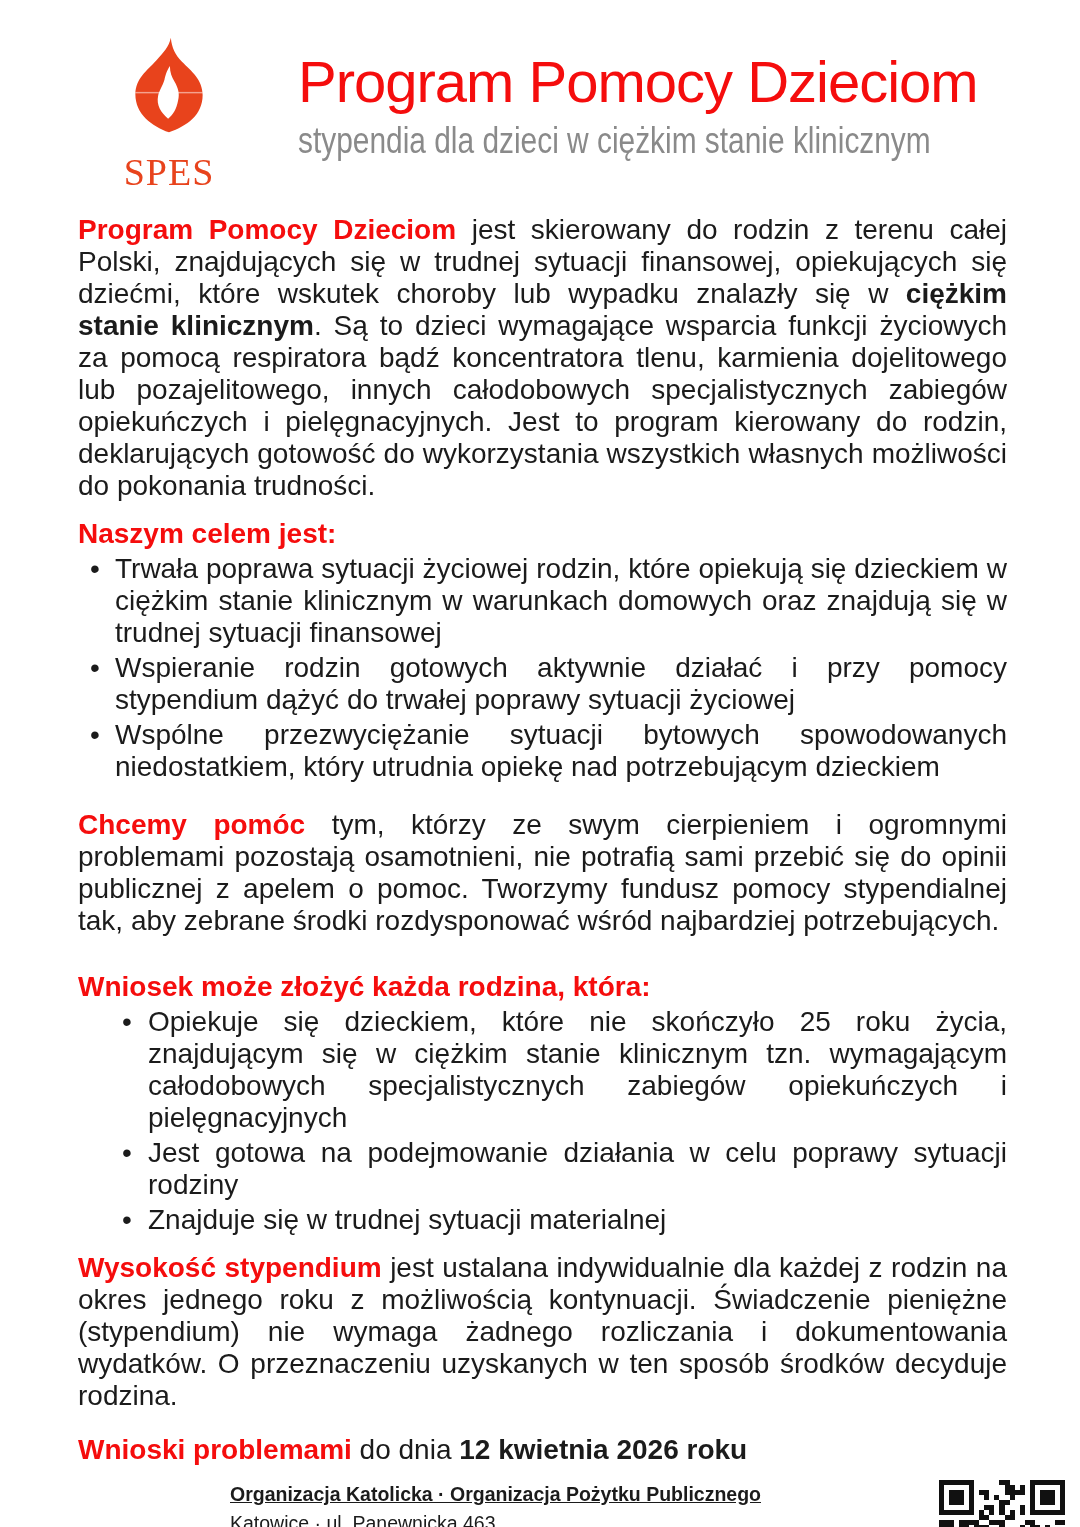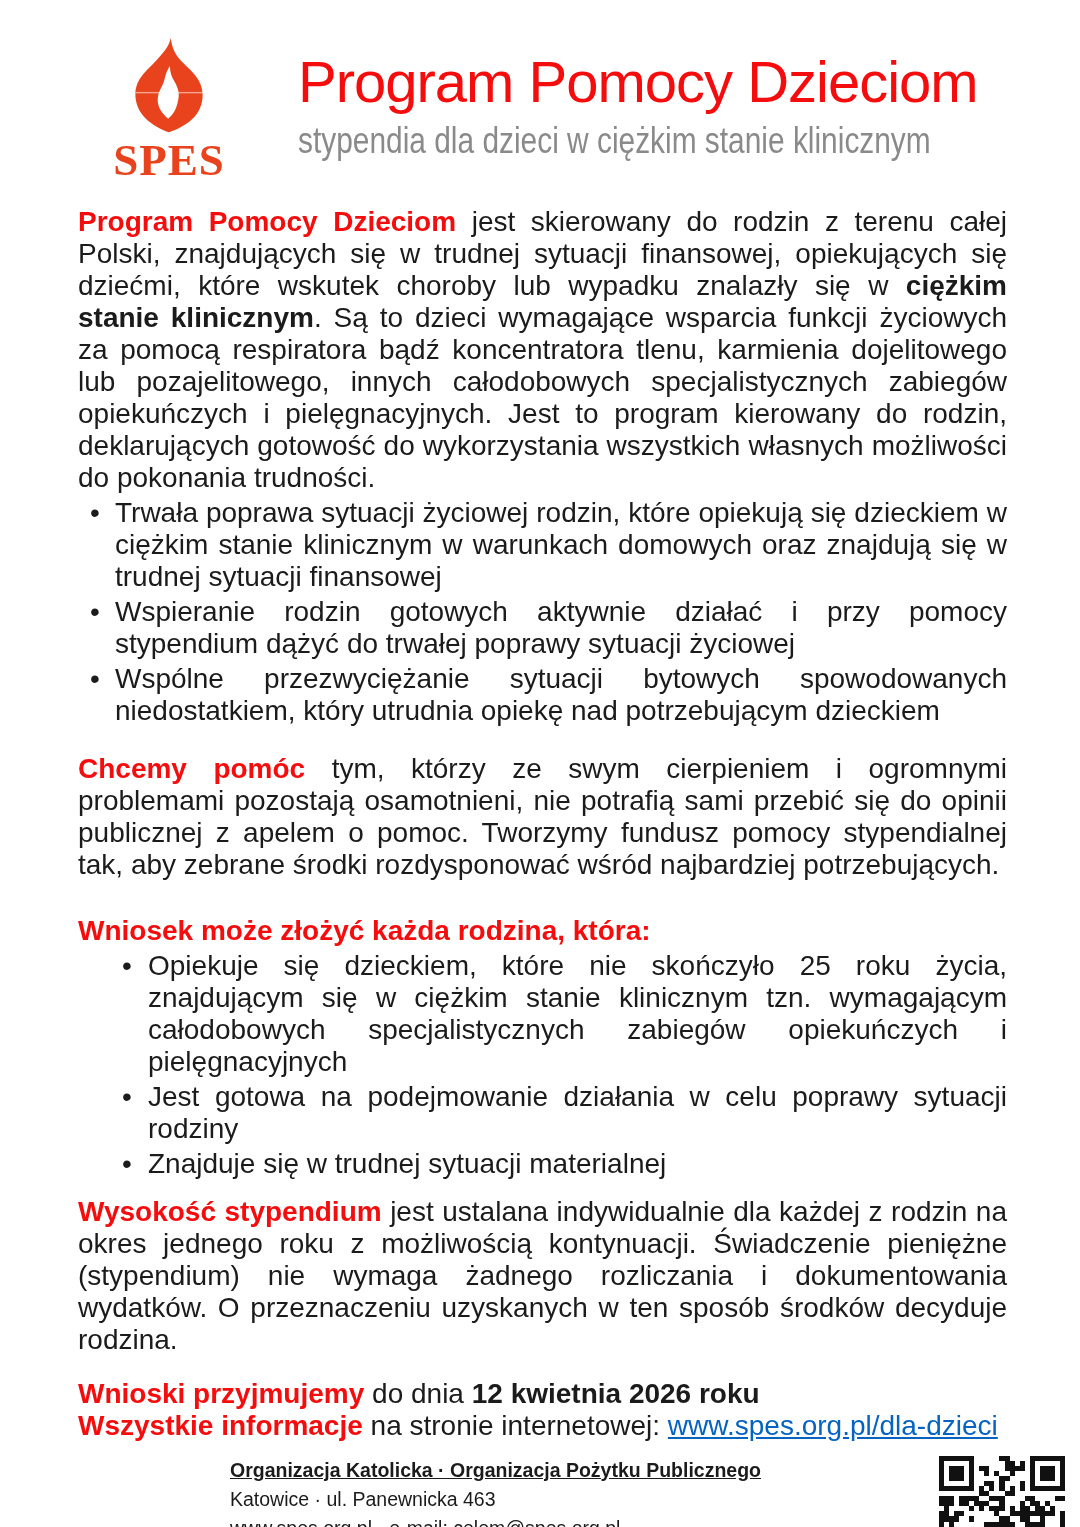--- a/index.html
+++ b/index.html
@@ -19,22 +19,22 @@
     font-family: "Liberation Sans", sans-serif;
     color: var(--ink);
   }
 
   
   .header { display: flex; padding: 36px 70px 0 100px; }
   .logo-block { width: 138px; display: flex; flex-direction: column; align-items: center; flex: none; }
   .logo-flame { width: 96px; height: 100px; }
   .logo-word {
     font-family: "Liberation Serif", serif;
-    font-weight: 700; font-size: 45px; line-height: 1.1;
-    color: var(--logo); letter-spacing: 1px; margin-top: 0px;
+    font-weight: 400; font-size: 38px; line-height: 1.1;
+    color: var(--logo); letter-spacing: 1px; margin-top: 16px;
   }
   .title-block { margin-left: 60px; padding-top: 14px; min-width: 0; }
   .doc-title {
     font-size: 58px; line-height: 1.12; color: var(--red);
     letter-spacing: -1px; white-space: nowrap;
   }
   .doc-subtitle {
     font-size: 36px; color: var(--gray); white-space: nowrap;
     margin-top: 5px; transform: scaleX(0.83); transform-origin: left center;
   }
@@ -88,40 +88,40 @@
     <div class="title-block">
       <div class="doc-title">Program Pomocy Dzieciom</div>
       <div class="doc-subtitle">stypendia dla dzieci w ciężkim stanie klinicznym</div>
     </div>
   </div>
 
   <div class="content">
 
     <p class="para intro"><span class="lead">Program Pomocy Dzieciom</span><span> jest skierowany do rodzin z terenu całej Polski, znajdujących się w trudnej sytuacji finansowej, opiekujących się dziećmi, które wskutek choroby lub wypadku znalazły się w </span><span class="bold">ciężkim stanie klinicznym</span><span>. Są to dzieci wymagające wsparcia funkcji życiowych za pomocą respiratora bądź koncentratora tlenu, karmienia dojelitowego lub pozajelitowego, innych całodobowych specjalistycznych zabiegów opiekuńczych i pielęgnacyjnych. Jest to program kierowany do rodzin, deklarujących gotowość do wykorzystania wszystkich własnych możliwości do pokonania trudności.</span></p>
 
+    <div class="sec-heading">Naszym celem jest:</div>
     <ul class="bullets">
       <li>Trwała poprawa sytuacji życiowej rodzin, które opiekują się dzieckiem w ciężkim stanie klinicznym w warunkach domowych oraz znajdują się w trudnej sytuacji finansowej</li>
       <li>Wspieranie rodzin gotowych aktywnie działać i przy pomocy stypendium dążyć do trwałej poprawy sytuacji życiowej</li>
       <li>Wspólne przezwyciężanie sytuacji bytowych spowodowanych niedostatkiem, który utrudnia opiekę nad potrzebującym dzieckiem</li>
     </ul>
 
     <p class="para help"><span class="lead">Chcemy pomóc</span><span> tym, którzy ze swym cierpieniem i ogromnymi problemami pozostają osamotnieni, nie potrafią sami przebić się do opinii publicznej z apelem o pomoc. Tworzymy fundusz pomocy stypendialnej tak, aby zebrane środki rozdysponować wśród najbardziej potrzebujących.</span></p>
 
     <div class="sec-heading big-gap">Wniosek może złożyć każda rodzina, która:</div>
     <ul class="bullets indented elig-list">
       <li>Opiekuje się dzieckiem, które nie skończyło 25 roku życia, znajdującym się w ciężkim stanie klinicznym tzn. wymagającym całodobowych specjalistycznych zabiegów opiekuńczych i pielęgnacyjnych</li>
       <li>Jest gotowa na podejmowanie działania w celu poprawy sytuacji rodziny</li>
       <li>Znajduje się w trudnej sytuacji materialnej</li>
     </ul>
 
     <p class="para stipend"><span class="lead">Wysokość stypendium</span><span> jest ustalana indywidualnie dla każdej z rodzin na okres jednego roku z możliwością kontynuacji. Świadczenie pieniężne (stypendium) nie wymaga żadnego rozliczania i dokumentowania wydatków. O przeznaczeniu uzyskanych w ten sposób środków decyduje rodzina.</span></p>
 
-    <div class="deadline-line"><span class="lead">Wnioski przyjmujemy</span><span> do dnia </span><span class="bold">12 kwietnia 2026 roku</span></div>
-
-    <div class="info-line"><span class="lead">Wszystkie informacje</span><span> na stronie internetowej: </span><a class="link-blue">www.spes.org.pl/dla-dzieci</a></div>
+    <div class="deadline-line"><span class="lead">Wnioski problemami</span><span> do dnia </span><span class="bold">12 kwietnia 2026 roku</span></div>
+
   </div>
 
   <div class="footer">
     <div class="footer-text">
       <div class="f-bold">Organizacja Katolicka · Organizacja Pożytku Publicznego</div>
       <div>Katowice · ul. Panewnicka 463</div>
       <div><a class="underline">www.spes.org.pl</a><span> · e-mail: celem@spes.org.pl</span></div>
     </div>
     <div class="qr-wrap">
         <svg viewBox="0 0 125 125" shape-rendering="crispEdges" fill="#111111" aria-hidden="true">

